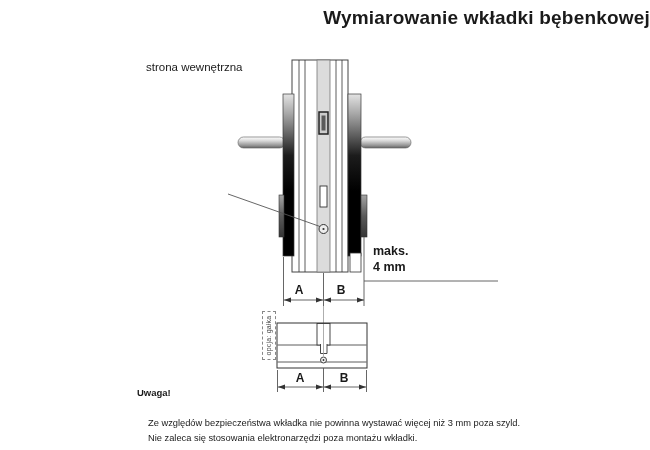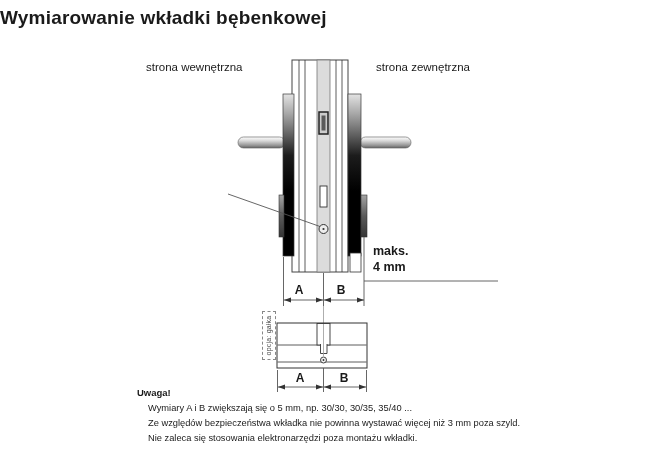--- a/index.html
+++ b/index.html
@@ -2,21 +2,21 @@
 <html style="--text: #1a1a1a; --line: #333333; --channel_fill: #dcdcdc; --shield_black: #000000; --metal_light: #f8f8f8; --metal_dark: #666666;"><head>
 <meta charset="utf-8">
 <style>
   html,body{margin:0;padding:0;background:#fff;}
   .stage{
     position:relative;width:650px;height:450px;background:#fff;overflow:hidden;
     font-family:"Liberation Sans",sans-serif;color:var(--text,#1a1a1a);
   }
   .stage svg{position:absolute;left:0;top:0;}
   .txt{position:absolute;white-space:pre-line;}
-  .title{left:0;right:0;top:7px;text-align:left;font-size:19px;font-weight:bold;letter-spacing:.2px;}
+  .title{left:0;right:0;top:7px;text-align:right;font-size:19px;font-weight:bold;letter-spacing:.2px;}
   .side-label{top:61px;font-size:11.5px;font-weight:normal;}
   .inner-side{left:146px;}
   .outer-side{left:376px;}
   .screw-label{left:165px;top:167px;font-size:11.5px;font-weight:bold;line-height:14px;}
   .max-label{left:373px;top:243px;font-size:12.5px;font-weight:bold;line-height:16px;}
   .dim{width:22px;text-align:center;font-size:12px;font-weight:bold;}
   .dimA-top{left:288px;top:283px;}
   .dimB-top{left:330px;top:283px;}
   .dimA-bot{left:289px;top:371px;}
   .dimB-bot{left:333px;top:371px;}
@@ -119,33 +119,31 @@
     <line class="dimln" x1="324" y1="387" x2="366" y2="387"></line>
     <polygon class="arr" points="278,387 285,384.6 285,389.4"></polygon>
     <polygon class="arr" points="323,387 316,384.6 316,389.4"></polygon>
     <polygon class="arr" points="324,387 331,384.6 331,389.4"></polygon>
     <polygon class="arr" points="366,387 359,384.6 359,389.4"></polygon>
   </svg>
 
   <div class="txt title">Wymiarowanie wkładki bębenkowej</div>
 
   <div class="txt side-label inner-side">strona wewnętrzna</div>
-  <div class="txt side-label outer-side">strona zewnętrzna</div>
 
   <div class="txt max-label">maks.
 4 mm</div>
 
   <div class="txt dim dimA-top">A</div>
   <div class="txt dim dimB-top">B</div>
 
   <div class="knob-box">
     <span>opcja: gałka</span>
   </div>
 
   <div class="txt dim dimA-bot">A</div>
   <div class="txt dim dimB-bot">B</div>
 
   <div class="txt note-head">Uwaga!</div>
-  <div class="txt note note1">Wymiary A i B zwiększają się o 5 mm, np. 30/30, 30/35, 35/40 ...</div>
   <div class="txt note note2">Ze względów bezpieczeństwa wkładka nie powinna wystawać więcej niż 3 mm poza szyld.</div>
   <div class="txt note note3">Nie zaleca się stosowania elektronarzędzi poza montażu wkładki.</div>
 
 </div>
 
 </body></html>

